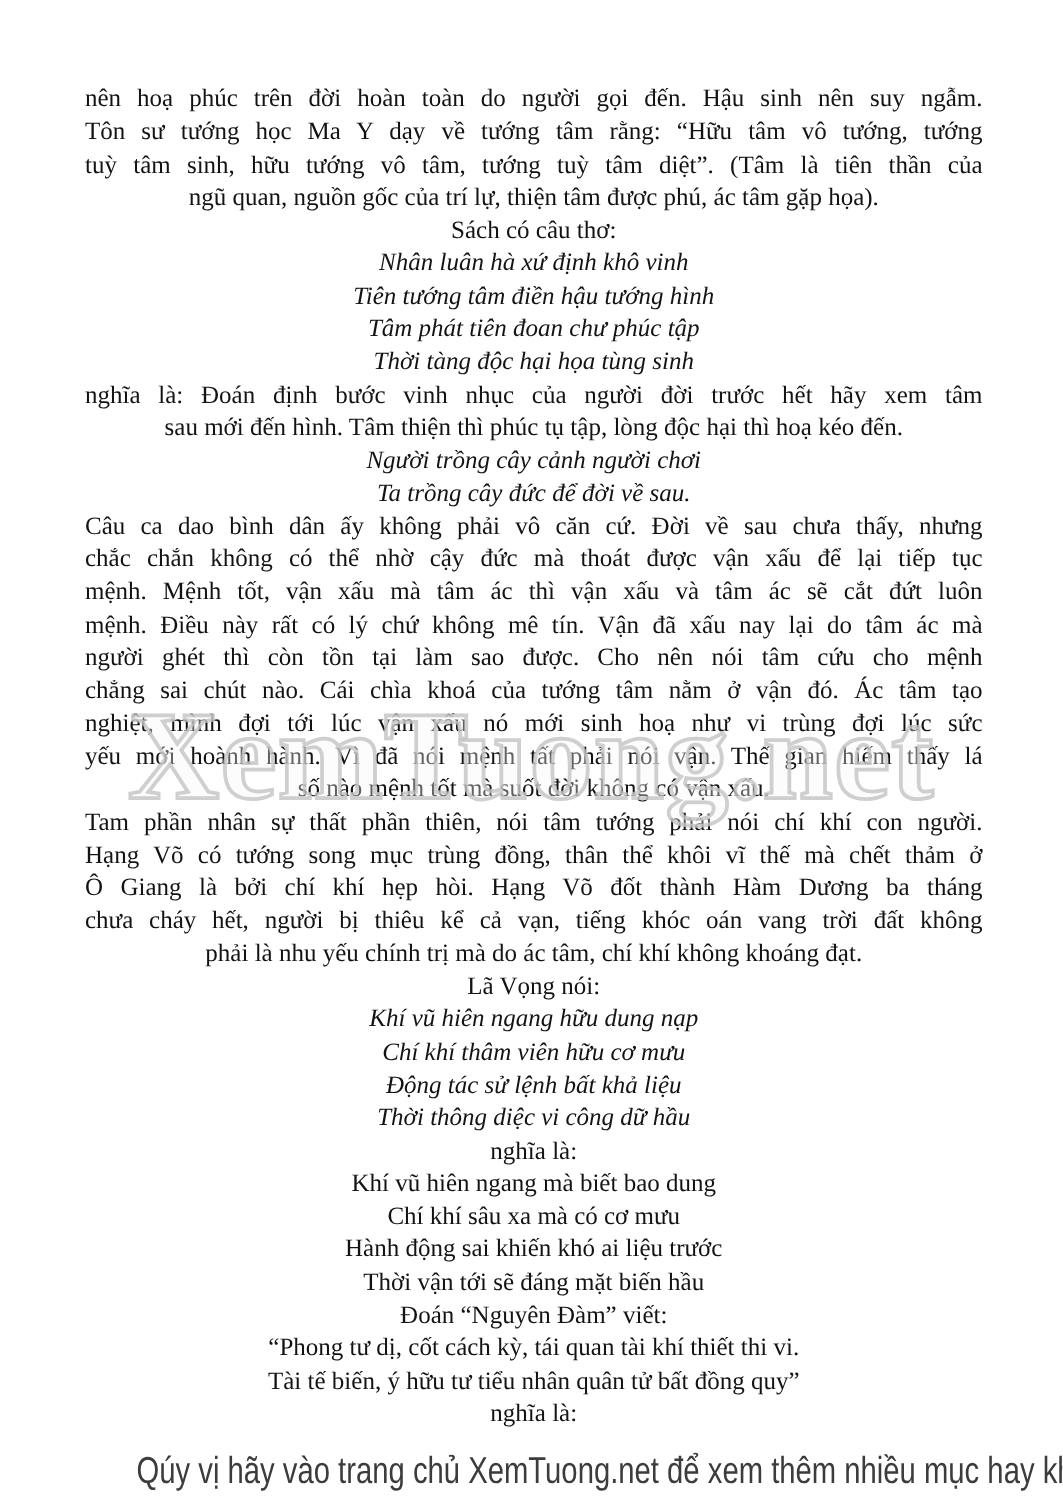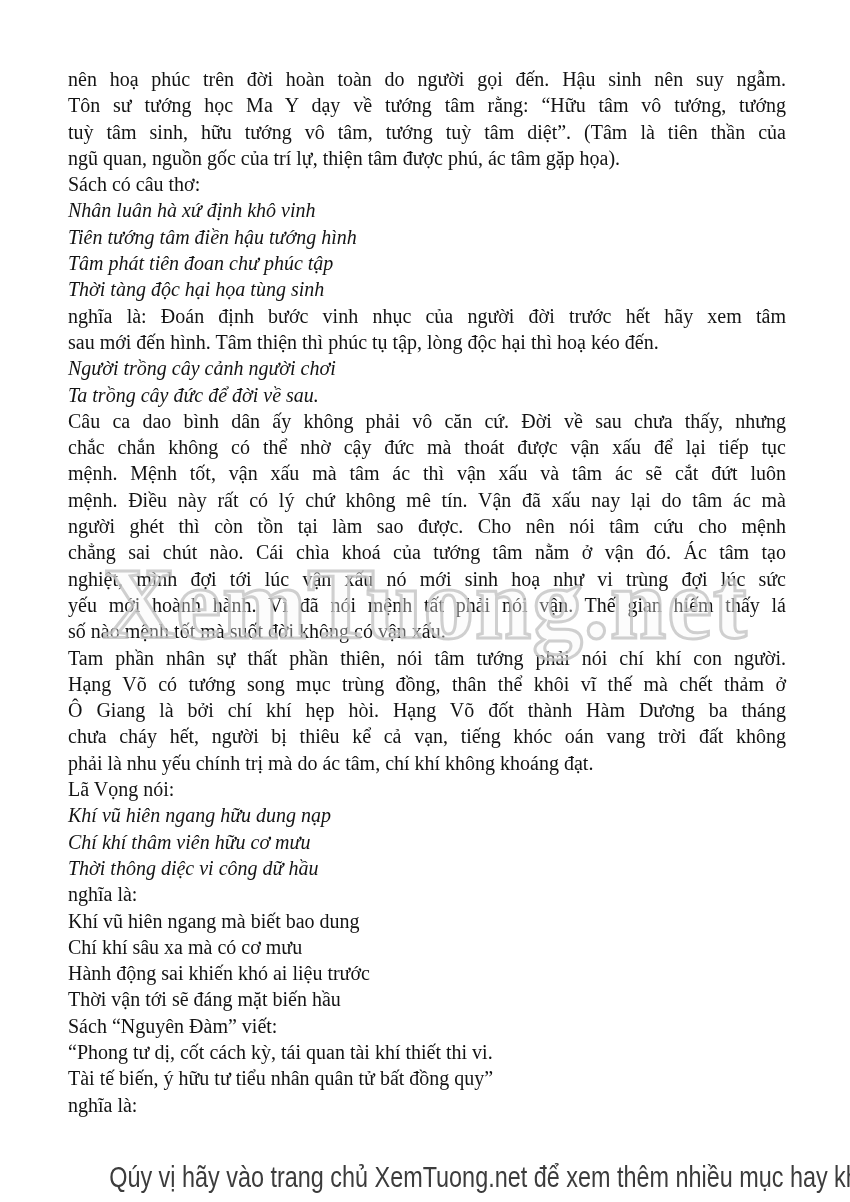--- a/index.html
+++ b/index.html
@@ -20,21 +20,21 @@
     left: 68px;
     top: 66px;
     width: 718px;
     color: #131313;
     font-size: 20px;
     line-height: 26.3px;
   }
   .line {
     height: 26.3px;
     white-space: nowrap;
-    text-align: left;
+    text-align: center;
   }
   .line.j {
     white-space: normal;
     text-align: justify;
     text-align-last: justify;
   }
   .line.it {
     font-style: italic;
   }
   .watermark {
@@ -99,27 +99,28 @@
     <div class="line j">yếu mới hoành hành. Vì đã nói mệnh tất phải nói vận. Thế gian hiếm thấy lá</div>
     <div class="line">số nào mệnh tốt mà suốt đời không có vận xấu.</div>
     <div class="line j">Tam phần nhân sự thất phần thiên, nói tâm tướng phải nói chí khí con người.</div>
     <div class="line j">Hạng Võ có tướng song mục trùng đồng, thân thể khôi vĩ thế mà chết thảm ở</div>
     <div class="line j">Ô Giang là bởi chí khí hẹp hòi. Hạng Võ đốt thành Hàm Dương ba tháng</div>
     <div class="line j">chưa cháy hết, người bị thiêu kể cả vạn, tiếng khóc oán vang trời đất không</div>
     <div class="line">phải là nhu yếu chính trị mà do ác tâm, chí khí không khoáng đạt.</div>
     <div class="line">Lã Vọng nói:</div>
     <div class="line it">Khí vũ hiên ngang hữu dung nạp</div>
     <div class="line it">Chí khí thâm viên hữu cơ mưu</div>
+    <div class="line it">Động tác sử lệnh bất khả liệu</div>
     <div class="line it">Thời thông diệc vi công dữ hầu</div>
     <div class="line">nghĩa là:</div>
     <div class="line">Khí vũ hiên ngang mà biết bao dung</div>
     <div class="line">Chí khí sâu xa mà có cơ mưu</div>
     <div class="line">Hành động sai khiến khó ai liệu trước</div>
     <div class="line">Thời vận tới sẽ đáng mặt biến hầu</div>
-    <div class="line">Sách “Nguyên Đàm” viết:</div>
+    <div class="line">Đoán “Nguyên Đàm” viết:</div>
     <div class="line">“Phong tư dị, cốt cách kỳ, tái quan tài khí thiết thi vi.</div>
     <div class="line">Tài tế biến, ý hữu tư tiểu nhân quân tử bất đồng quy”</div>
     <div class="line">nghĩa là:</div>
   </div>
 
   <div class="watermark">XemTuong.net</div>
 
   <div class="footer">
     <span class="footer-text">Qúy vị hãy vào trang chủ XemTuong.net để xem thêm nhiều mục hay khác</span>
   </div>

